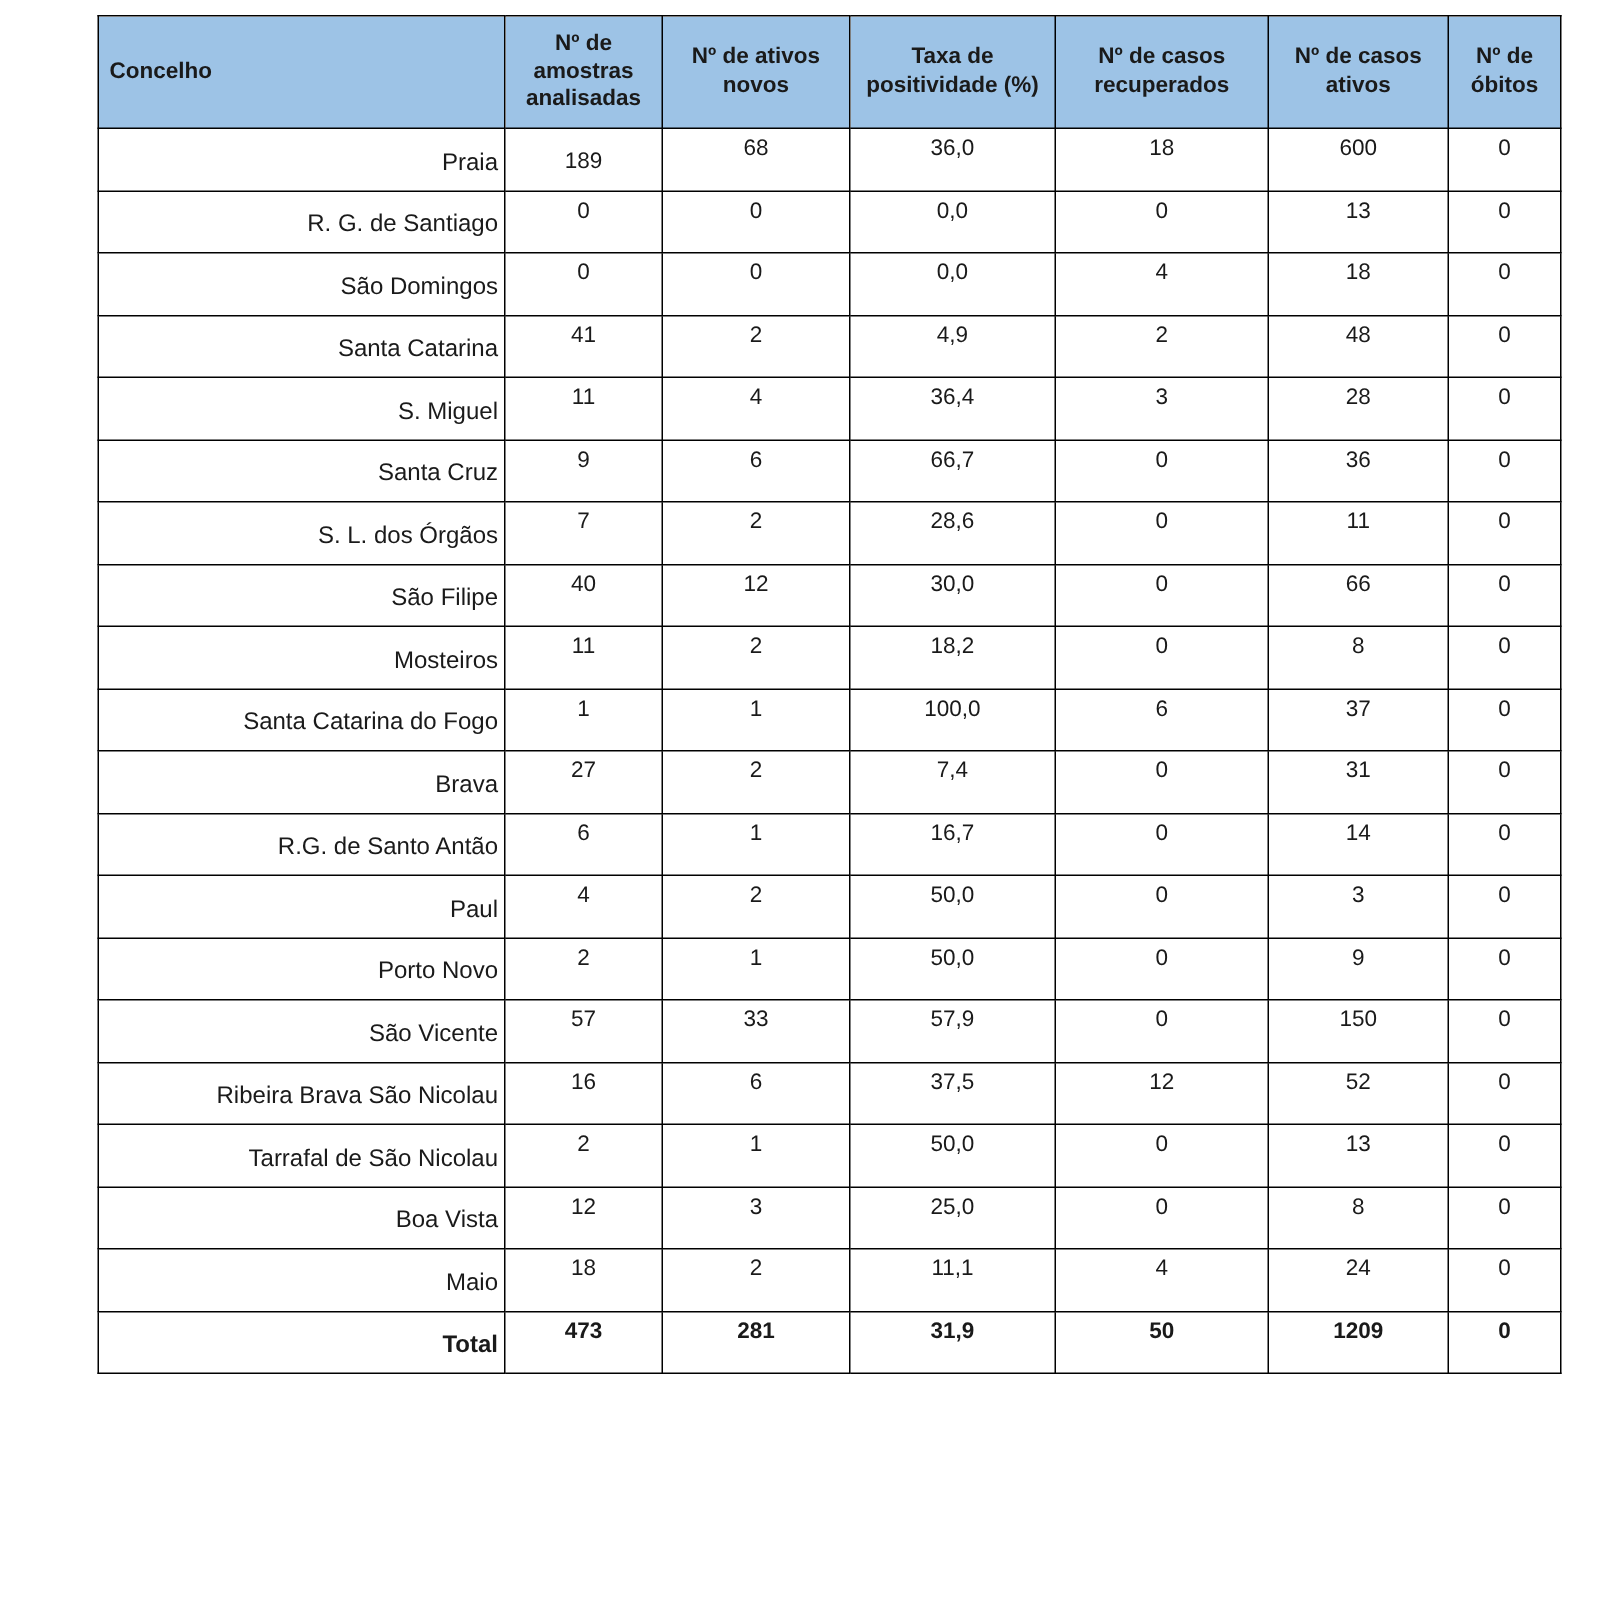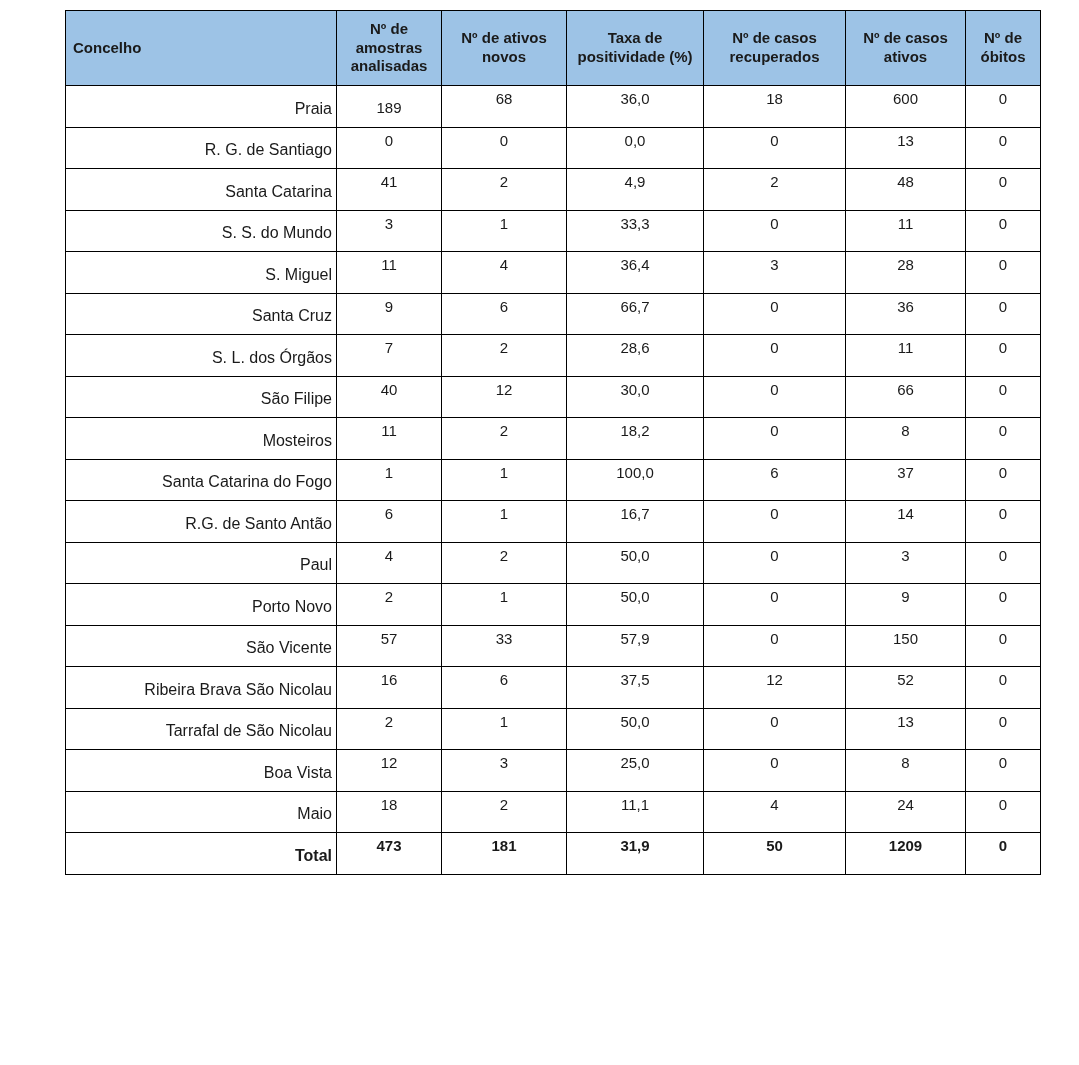--- a/index.html
+++ b/index.html
@@ -100,35 +100,35 @@
         <tr>
           <td class="name">R. G. de Santiago</td>
           <td class="num">0</td>
           <td class="num">0</td>
           <td class="num">0,0</td>
           <td class="num">0</td>
           <td class="num">13</td>
           <td class="num">0</td>
         </tr>
         <tr>
+          <td class="name">São Domingos</td>
+          <td class="num">0</td>
+          <td class="num">0</td>
+          <td class="num">0,0</td>
+          <td class="num">4</td>
+          <td class="num">18</td>
+          <td class="num">0</td>
+        </tr>
+        <tr>
           <td class="name">Santa Catarina</td>
           <td class="num">41</td>
           <td class="num">2</td>
           <td class="num">4,9</td>
           <td class="num">2</td>
           <td class="num">48</td>
-          <td class="num">0</td>
-        </tr>
-        <tr>
-          <td class="name">S. S. do Mundo</td>
-          <td class="num">3</td>
-          <td class="num">1</td>
-          <td class="num">33,3</td>
-          <td class="num">0</td>
-          <td class="num">11</td>
           <td class="num">0</td>
         </tr>
         <tr>
           <td class="name">S. Miguel</td>
           <td class="num">11</td>
           <td class="num">4</td>
           <td class="num">36,4</td>
           <td class="num">3</td>
           <td class="num">28</td>
           <td class="num">0</td>
@@ -169,20 +169,29 @@
           <td class="num">8</td>
           <td class="num">0</td>
         </tr>
         <tr>
           <td class="name">Santa Catarina do Fogo</td>
           <td class="num">1</td>
           <td class="num">1</td>
           <td class="num">100,0</td>
           <td class="num">6</td>
           <td class="num">37</td>
+          <td class="num">0</td>
+        </tr>
+        <tr>
+          <td class="name">Brava</td>
+          <td class="num">27</td>
+          <td class="num">2</td>
+          <td class="num">7,4</td>
+          <td class="num">0</td>
+          <td class="num">31</td>
           <td class="num">0</td>
         </tr>
         <tr>
           <td class="name">R.G. de Santo Antão</td>
           <td class="num">6</td>
           <td class="num">1</td>
           <td class="num">16,7</td>
           <td class="num">0</td>
           <td class="num">14</td>
           <td class="num">0</td>
@@ -248,21 +257,21 @@
           <td class="num">11,1</td>
           <td class="num">4</td>
           <td class="num">24</td>
           <td class="num">0</td>
         </tr>
       </tbody>
     <tfoot>
       <tr>
         <td class="name">Total</td>
         <td class="num">473</td>
-        <td class="num">181</td>
+        <td class="num">281</td>
         <td class="num">31,9</td>
         <td class="num">50</td>
         <td class="num">1209</td>
         <td class="num">0</td>
       </tr>
     </tfoot>
   </table>
 </div>
 
 </body></html>

